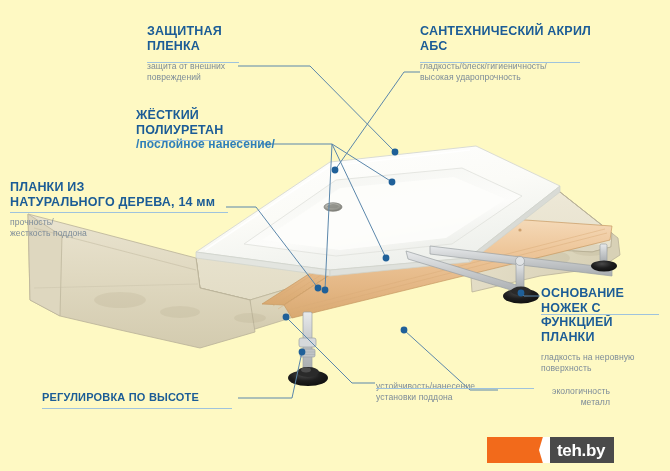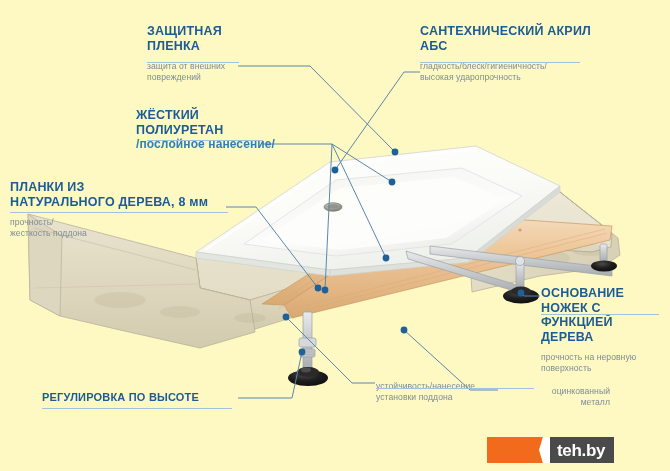--- a/index.html
+++ b/index.html
@@ -279,50 +279,50 @@
 
   <div class="callout" style="left:136px; top:108px; width:150px;">
     <div class="title">ЖЁСТКИЙ
 ПОЛИУРЕТАН</div>
     <div class="subtitle">/послойное нанесение/</div>
   </div>
   <div class="rule" style="left:147px; top:140px; width:116px;"></div>
 
   <div class="callout" style="left:10px; top:180px; width:230px;">
     <div class="title">ПЛАНКИ ИЗ
-НАТУРАЛЬНОГО ДЕРЕВА, 8 мм</div>
+НАТУРАЛЬНОГО ДЕРЕВА, 14 мм</div>
     <div class="desc">прочность/
 жесткость поддона</div>
   </div>
   <div class="rule" style="left:10px; top:212px; width:218px;"></div>
 
   <div class="callout" style="left:420px; top:24px; width:190px;">
     <div class="title">САНТЕХНИЧЕСКИЙ АКРИЛ
 АБС</div>
     <div class="desc">гладкость/блеск/гигиеничность/
 высокая ударопрочность</div>
   </div>
   <div class="rule" style="left:420px; top:62px; width:160px;"></div>
 
   <div class="callout" style="left:541px; top:286px; width:125px;">
     <div class="title">ОСНОВАНИЕ НОЖЕК С
-ФУНКЦИЕЙ ДЕРЕВА</div>
-    <div class="desc">прочность на неровную
+ФУНКЦИЕЙ ПЛАНКИ</div>
+    <div class="desc">гладкость на неровную
 поверхность</div>
   </div>
   <div class="rule" style="left:541px; top:314px; width:118px;"></div>
 
   <div class="callout" style="left:376px; top:373px; width:160px;">
     <div class="desc">устойчивость/нанесение
 установки поддона</div>
   </div>
   <div class="rule" style="left:376px; top:388px; width:158px;"></div>
 
   <div class="callout right-align" style="left:498px; top:386px; width:112px;">
-    <div class="desc" style="margin-top:0;">оцинкованный
+    <div class="desc" style="margin-top:0;">экологичность
 металл</div>
   </div>
 
   <div class="callout" style="left:42px; top:390px; width:200px;">
     <div class="title" style="font-size:11px;">РЕГУЛИРОВКА ПО ВЫСОТЕ</div>
   </div>
   <div class="rule" style="left:42px; top:408px; width:190px;"></div>
 
   <div id="watermark">
     <div class="wm-orange"></div>

